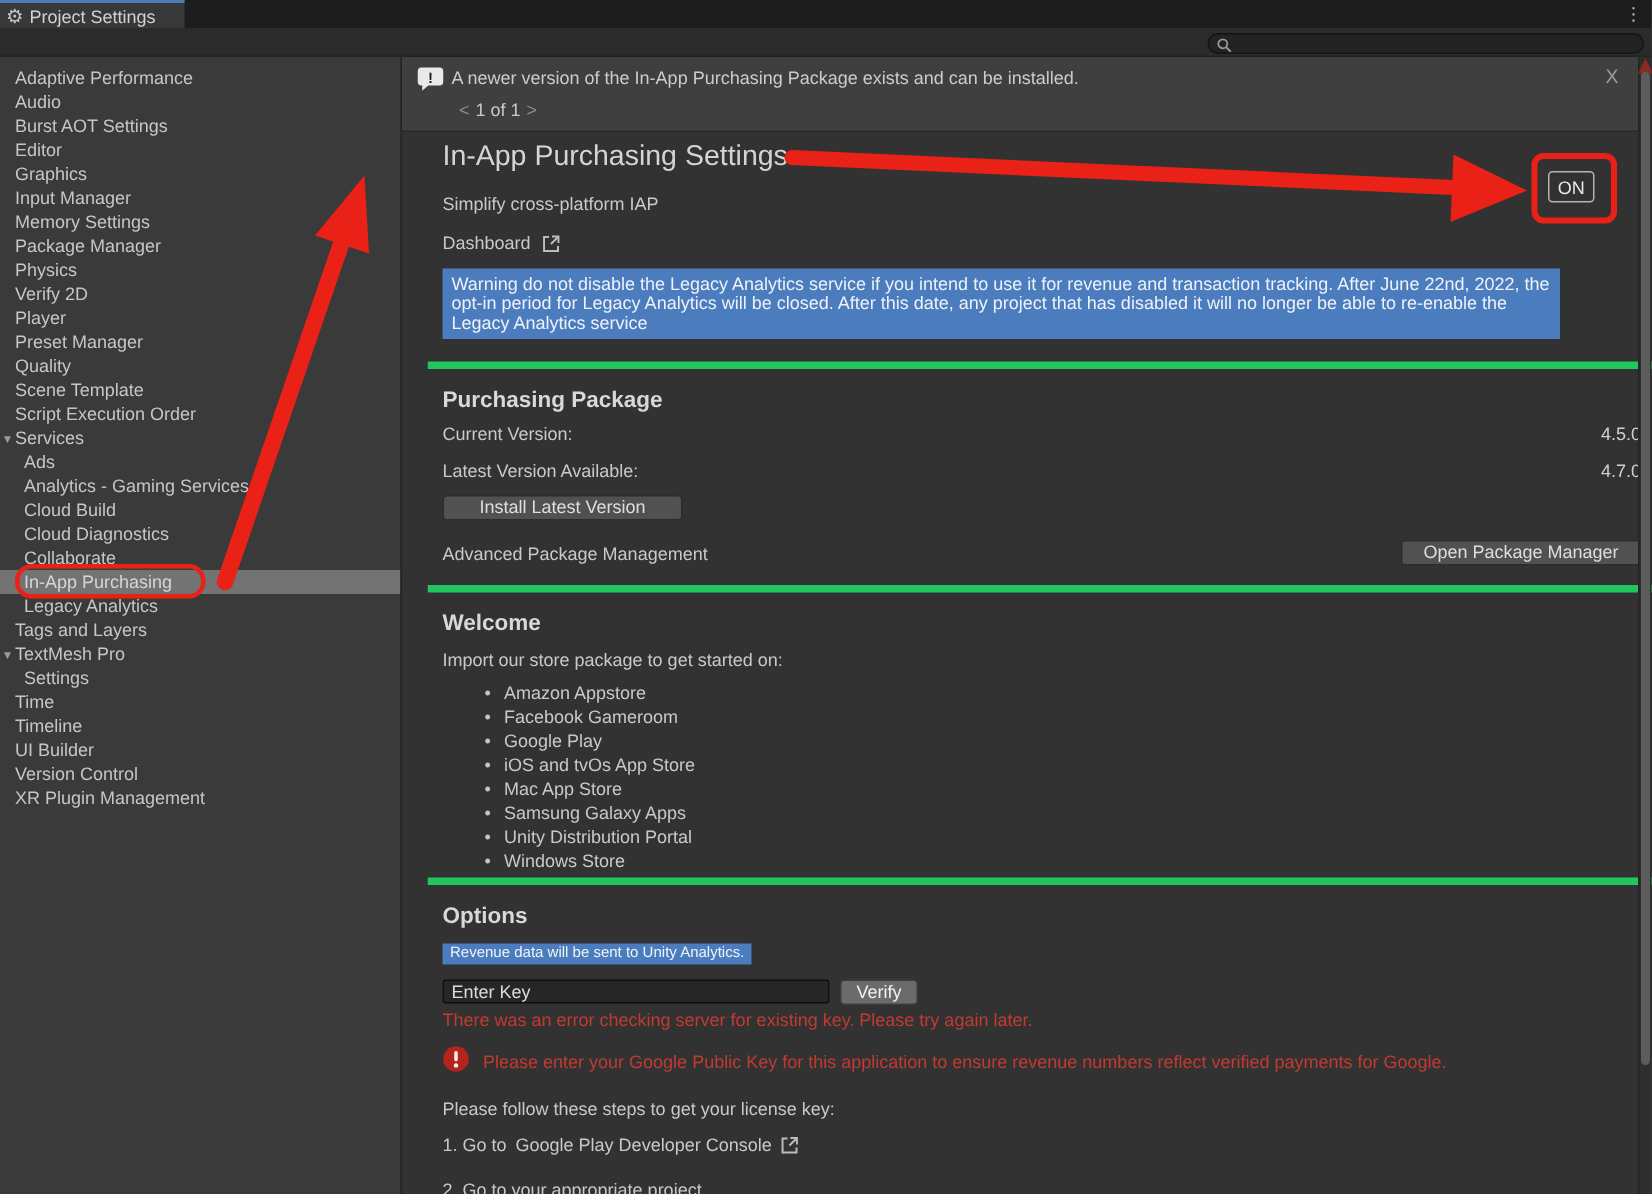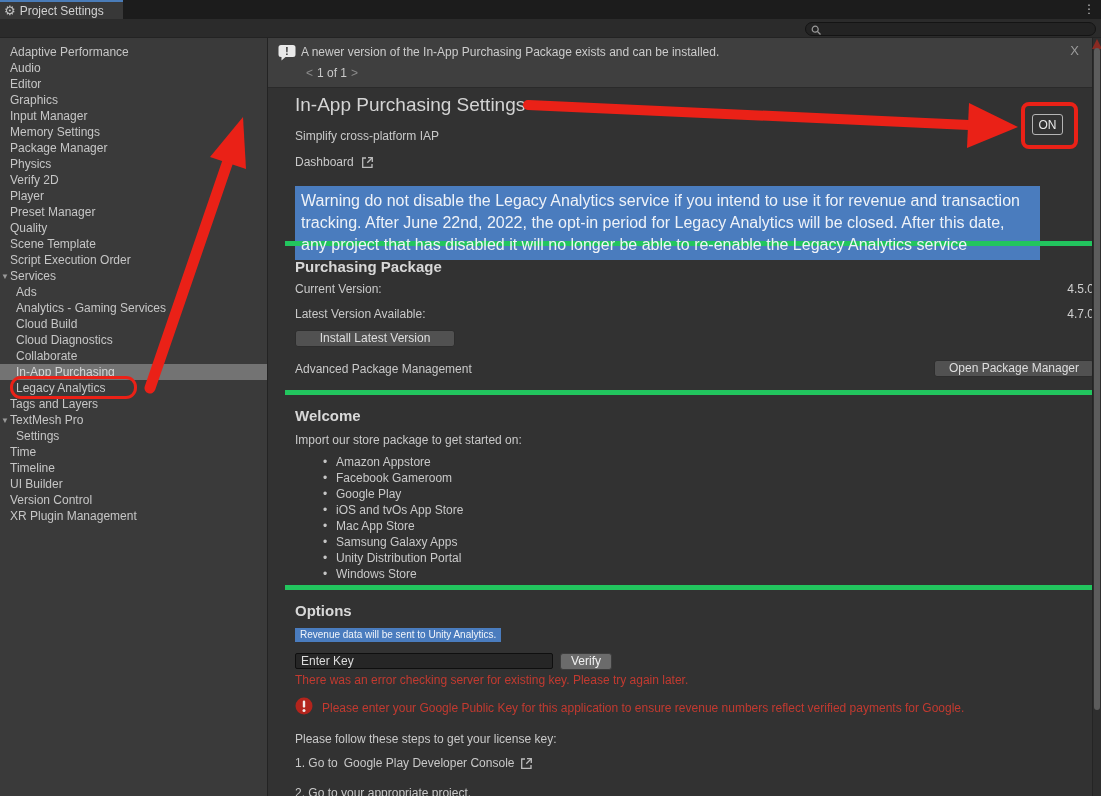--- a/index.html
+++ b/index.html
@@ -49,22 +49,22 @@
   .content { position: absolute; left: 17px; top: 50px; width: 825px; height: 708px; overflow: hidden; }
   .section { border-top: 5px solid #22c55e; padding: 0 16px 0 10px; }
   .section.first { border-top: none; }
   .sec-hdr { font-size: 15px; font-weight: bold; color: #d8d8d8; padding-top: 12px; }
   
   .hdr-section { height: 153px; padding: 6px 12px 0 10px; }
   .page-title { font-size: 19px; color: #d4d4d4; font-weight: 400; height: 22px; }
   .subtitle { margin-top: 13px; height: 14px; }
   .dash-row { margin-top: 11px; height: 16px; display: flex; align-items: center; gap: 7px; }
   .legacy-warning {
-    margin-top: 16px; width: 745px; background: #4a7cbe; color: #eef2f8;
-    font-size: 16px; line-height: 22px; padding: 4px 6px; min-height: 47px;
+    margin-top: 9px; width: 745px; background: #4a7cbe; color: #eef2f8;
+    font-size: 12px; line-height: 13px; padding: 4px 6px; min-height: 47px;
   }
   
   .purch-section { height: 149px; }
   .kv-row { display: flex; justify-content: space-between; height: 14px; }
   .kv-row.r1 { margin-top: 7px; }
   .kv-row.r2 { margin-top: 11px; }
   .kv-val { color: #d0d0d0; }
   .btn {
     background: #515151; border: 1px solid #2d2d2d; border-radius: 3px;
     color: #dedede; font-size: 12px; height: 17px; line-height: 15px;
@@ -139,20 +139,21 @@
       <circle cx="4.2" cy="4.2" r="3" fill="none" stroke="#9a9a9a" stroke-width="1.2"></circle>
       <line x1="6.5" y1="6.5" x2="9.5" y2="9.5" stroke="#9a9a9a" stroke-width="1.2"></line>
     </svg>
     <input type="text" value="" style="">
   </div>
 </div>
 
 <div class="sidebar">
     <div class="side-item"><span>Adaptive Performance</span></div>
     <div class="side-item"><span>Audio</span></div>
+    <div class="side-item"><span>Burst AOT Settings</span></div>
     <div class="side-item"><span>Editor</span></div>
     <div class="side-item"><span>Graphics</span></div>
     <div class="side-item"><span>Input Manager</span></div>
     <div class="side-item"><span>Memory Settings</span></div>
     <div class="side-item"><span>Package Manager</span></div>
     <div class="side-item"><span>Physics</span></div>
     <div class="side-item"><span>Verify 2D</span></div>
     <div class="side-item"><span>Player</span></div>
     <div class="side-item"><span>Preset Manager</span></div>
     <div class="side-item"><span>Quality</span></div>

